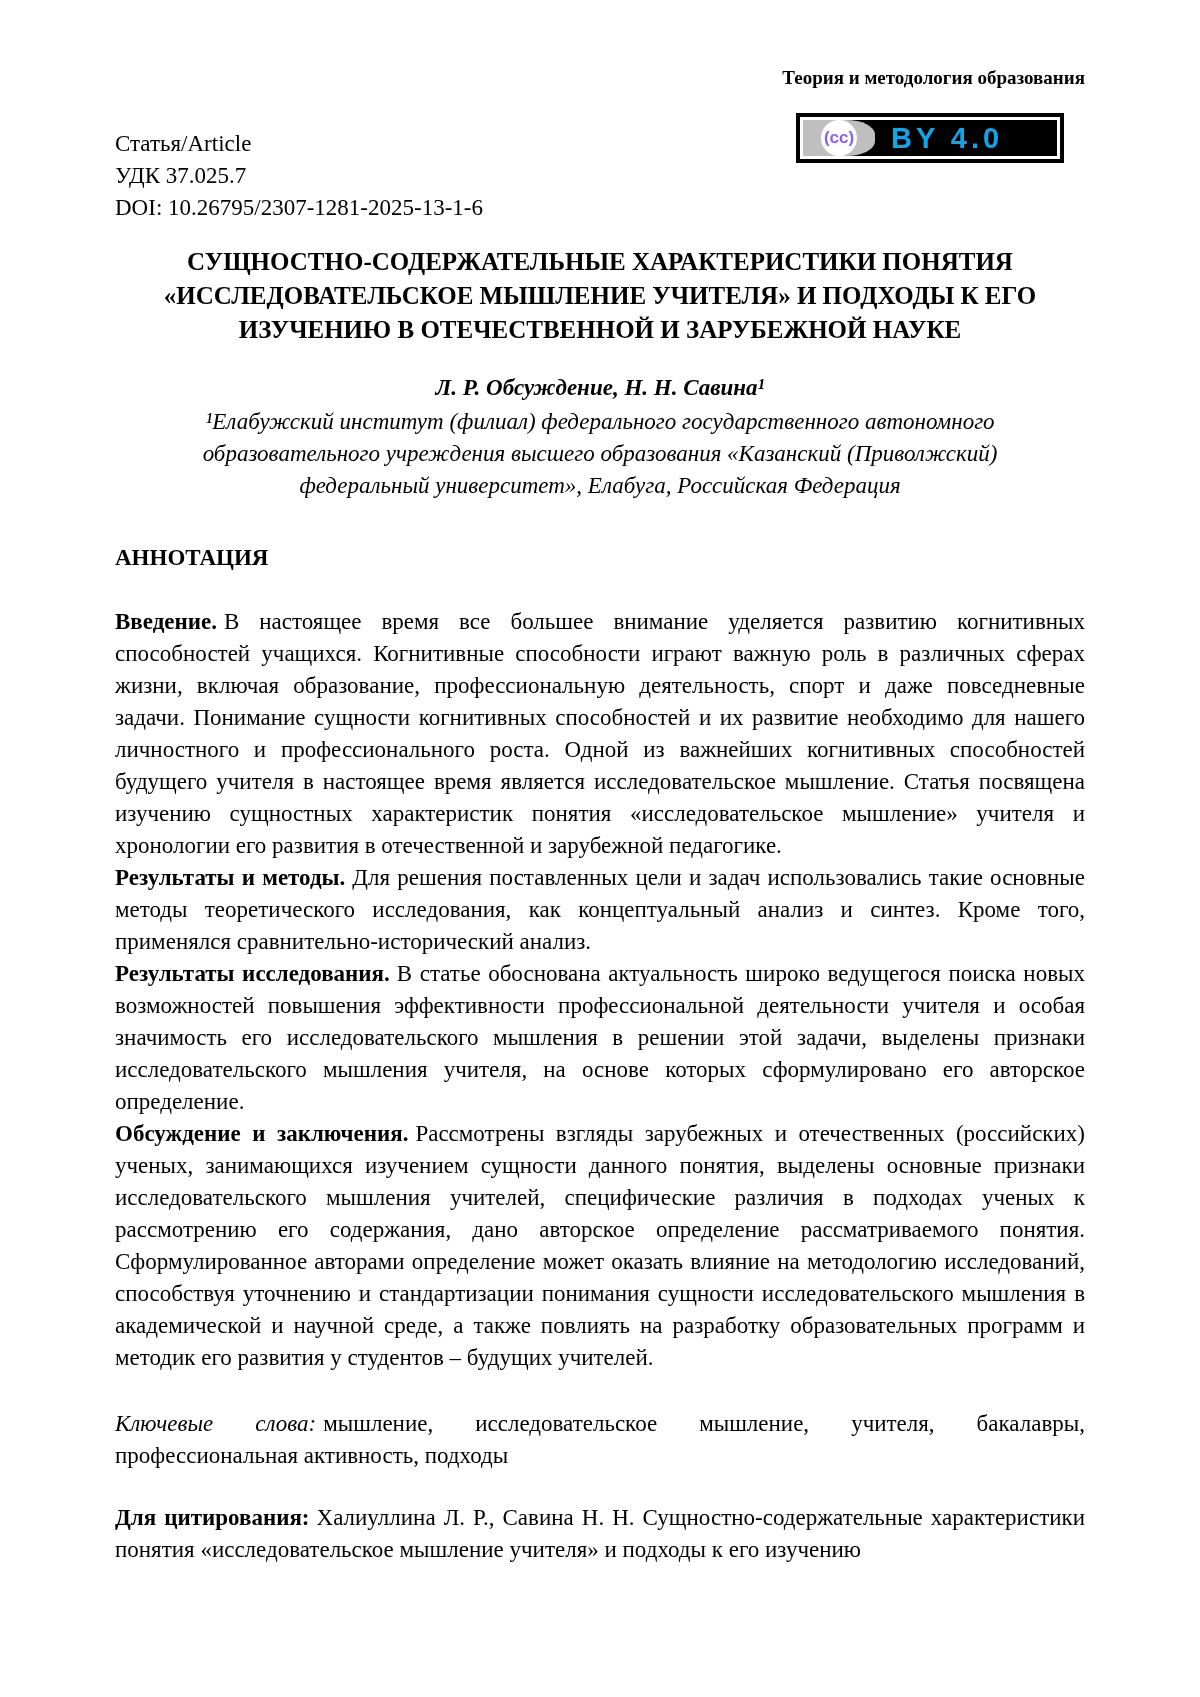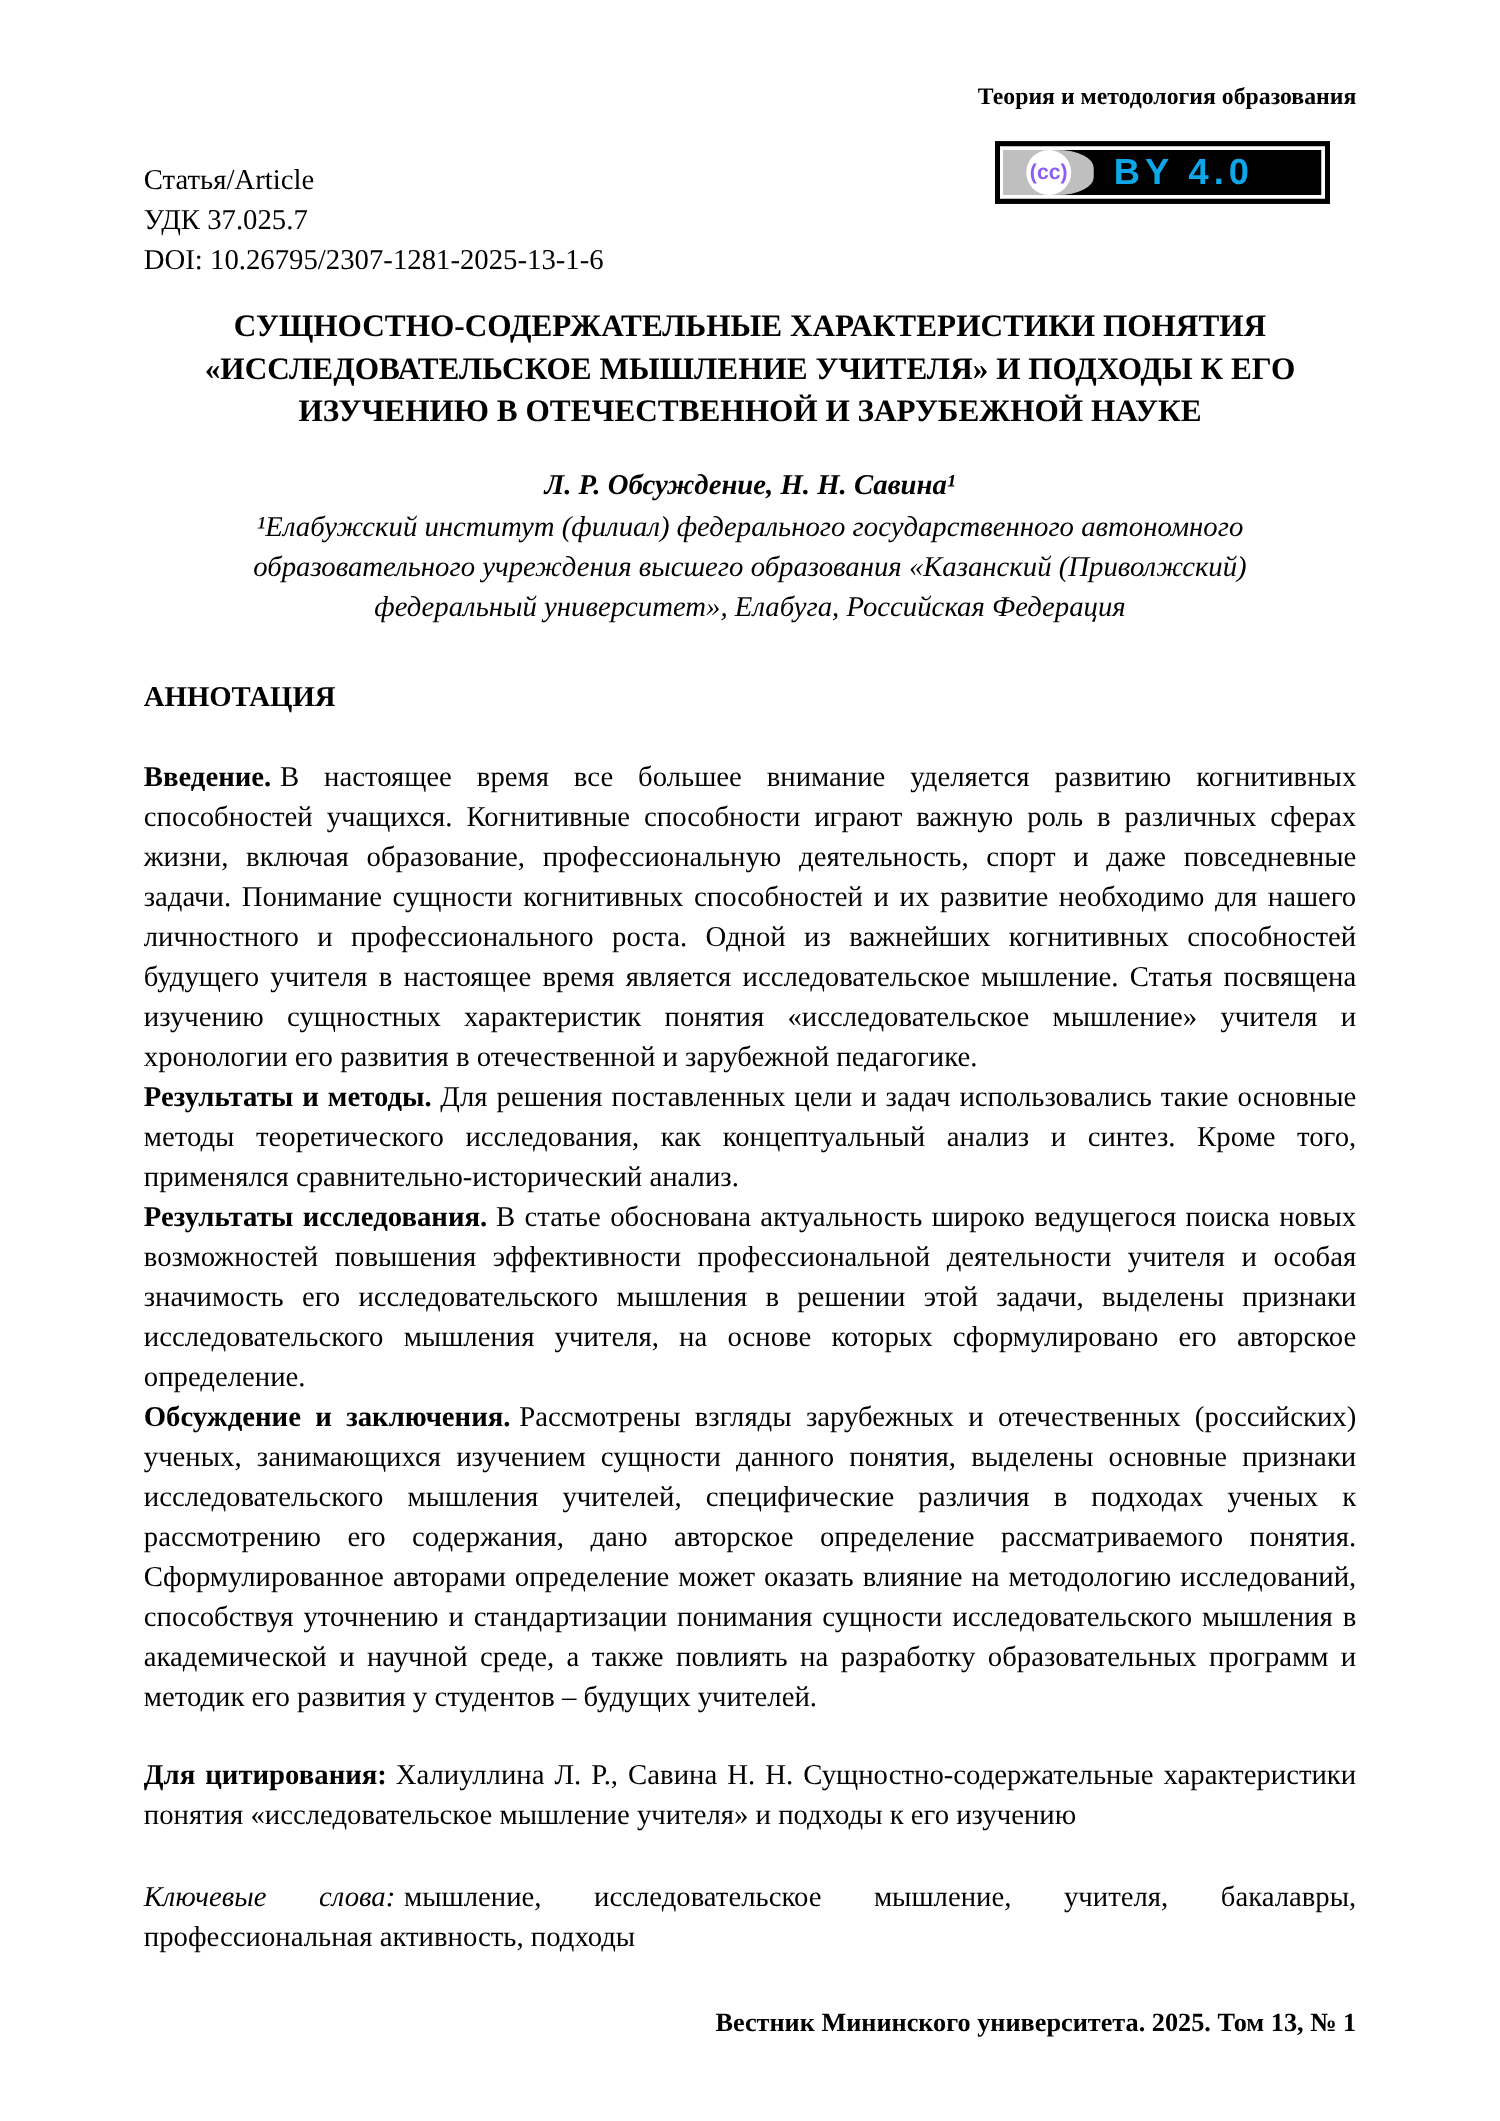--- a/index.html
+++ b/index.html
@@ -164,19 +164,18 @@
 
   <h2 class="abstract-heading">АННОТАЦИЯ</h2>
 
   <div class="abstract">
     <p class="para"><span class="lead-bold">Введение.</span><span>В настоящее время все большее внимание уделяется развитию когнитивных способностей учащихся. Когнитивные способности играют важную роль в различных сферах жизни, включая образование, профессиональную деятельность, спорт и даже повседневные задачи. Понимание сущности когнитивных способностей и их развитие необходимо для нашего личностного и профессионального роста. Одной из важнейших когнитивных способностей будущего учителя в настоящее время является исследовательское мышление. Статья посвящена изучению сущностных характеристик понятия «исследовательское мышление» учителя и хронологии его развития в отечественной и зарубежной педагогике.</span></p>
     <p class="para"><span class="lead-bold">Результаты и методы.</span><span>Для решения поставленных цели и задач использовались такие основные методы теоретического исследования, как концептуальный анализ и синтез. Кроме того, применялся сравнительно-исторический анализ.</span></p>
     <p class="para"><span class="lead-bold">Результаты исследования.</span><span>В статье обоснована актуальность широко ведущегося поиска новых возможностей повышения эффективности профессиональной деятельности учителя и особая значимость его исследовательского мышления в решении этой задачи, выделены признаки исследовательского мышления учителя, на основе которых сформулировано его авторское определение.</span></p>
     <p class="para"><span class="lead-bold">Обсуждение и заключения.</span><span>Рассмотрены взгляды зарубежных и отечественных (российских) ученых, занимающихся изучением сущности данного понятия, выделены основные признаки исследовательского мышления учителей, специфические различия в подходах ученых к рассмотрению его содержания, дано авторское определение рассматриваемого понятия. Сформулированное авторами определение может оказать влияние на методологию исследований, способствуя уточнению и стандартизации понимания сущности исследовательского мышления в академической и научной среде, а также повлиять на разработку образовательных программ и методик его развития у студентов – будущих учителей.</span></p>
   </div>
 
+  <p class="para keywords"><span class="lead-italic">Ключевые слова:</span><span>мышление, исследовательское мышление, учителя, бакалавры, профессиональная активность, подходы</span></p>
+
   <p class="para citation"><span class="lead-bold">Для цитирования:</span><span>Халиуллина Л. Р., Савина Н. Н. Сущностно-содержательные характеристики понятия «исследовательское мышление учителя» и подходы к его изучению</span></p>
 
-  <p class="para keywords"><span class="lead-italic">Ключевые слова:</span><span>мышление, исследовательское мышление, учителя, бакалавры, профессиональная активность, подходы</span></p>
-
-  <div class="journal-footer">Вестник Мининского университета. 2025. Том 13, № 1</div>
 
 </div>
 
 </body></html>

